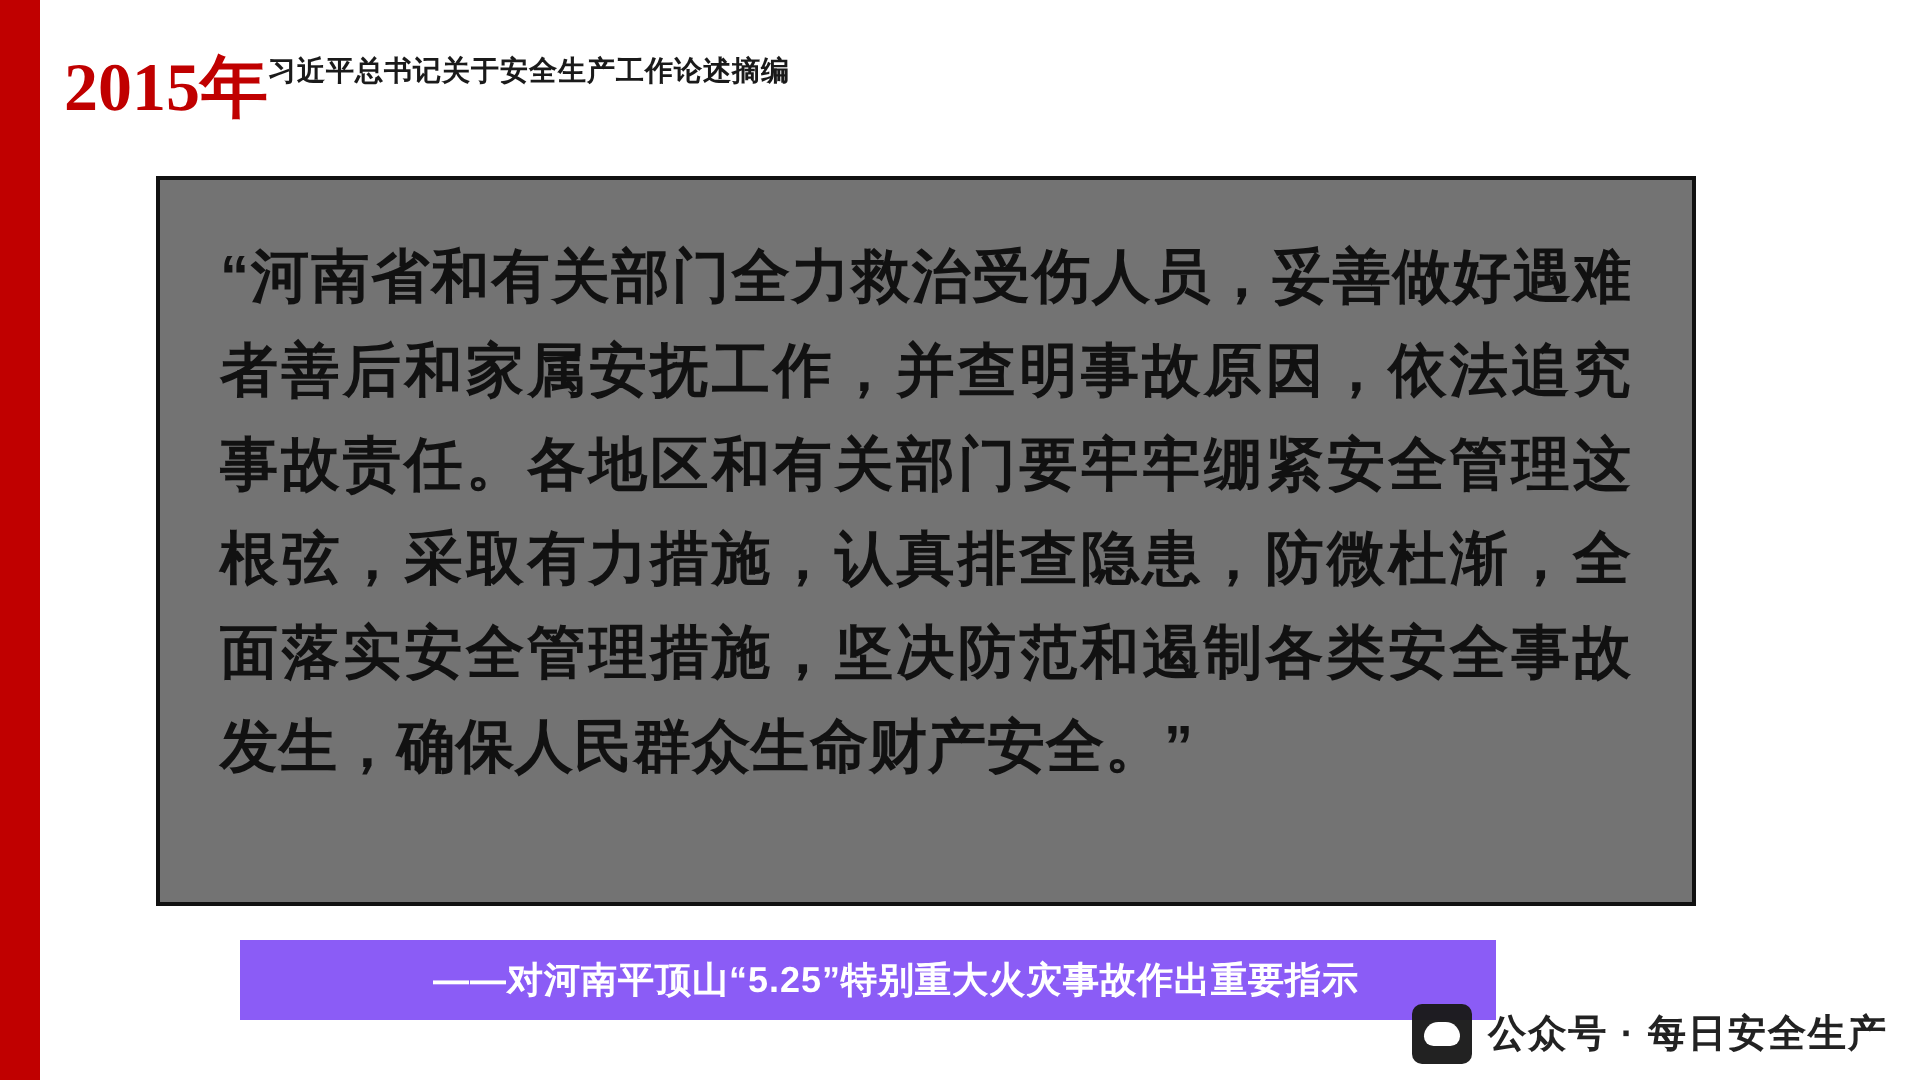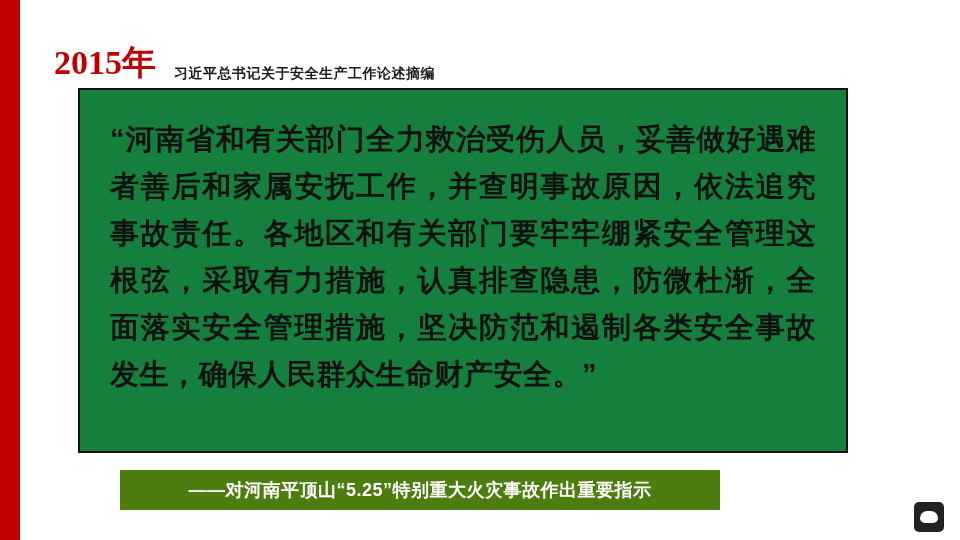--- a/index.html
+++ b/index.html
@@ -29,23 +29,22 @@
     height: 540px;
     background: #c00000;
   }
   
   .header {
     position: absolute;
     left: 20px;
     top: 28px;
     height: 52px;
     display: flex;
-    align-items: flex-end;
-    gap: 18px;
-    padding-left: 34px;
+    align-items: flex-start;
+    padding-left: 12px;
   }
   .year {
     font-family: "Liberation Serif", serif;
     font-size: 34px;
     font-weight: bold;
     color: #c00000;
     letter-spacing: 0px;
     line-height: 1;
   }
   .header-sub {
@@ -57,45 +56,46 @@
     letter-spacing: 0.5px;
   }
   
   .quote-box {
     position: absolute;
     left: 78px;
     top: 88px;
     width: 770px;
     height: 365px;
     border: 2px solid #111111;
-    background: #15803d;
+    background: #737373;
     box-sizing: border-box;
     padding: 26px 30px 20px 30px;
   }
   .quote-text {
     font-family: "Liberation Sans", sans-serif;
     font-size: 29px;
     font-weight: bold;
     color: #111111;
     line-height: 1.62;
     letter-spacing: 0.5px;
     text-align: justify;
     text-justify: inter-ideograph;
   }
   
   .banner {
     position: absolute;
     left: 120px;
     top: 470px;
     width: 600px;
     height: 40px;
-    background: #4d7c0f;
+    background: #8b5cf6;
     display: flex;
     align-items: center;
     justify-content: center;
+    padding-left: 28px;
   }
   .banner-text {
     font-family: "Liberation Sans", sans-serif;
     font-size: 18px;
     font-weight: bold;
     color: #ffffff;
     letter-spacing: 0.5px;
     white-space: nowrap;
   }
   
@@ -158,17 +158,18 @@
   <div class="quote-box">
     <div class="quote-text">“河南省和有关部门全力救治受伤人员，妥善做好遇难者善后和家属安抚工作，并查明事故原因，依法追究事故责任。各地区和有关部门要牢牢绷紧安全管理这根弦，采取有力措施，认真排查隐患，防微杜渐，全面落实安全管理措施，坚决防范和遏制各类安全事故发生，确保人民群众生命财产安全。”</div>
   </div>
 
   <div class="banner">
     <span class="banner-text">——对河南平顶山“5.25”特别重大火灾事故作出重要指示</span>
   </div>
 
   <div class="watermark">
     <span class="wm-logo"></span>
+    <span class="wm-text">公众号 · 每日安全生产</span>
   </div>
 
   <div class="page-shadow"></div>
 
 </div>
 
 </body></html>

